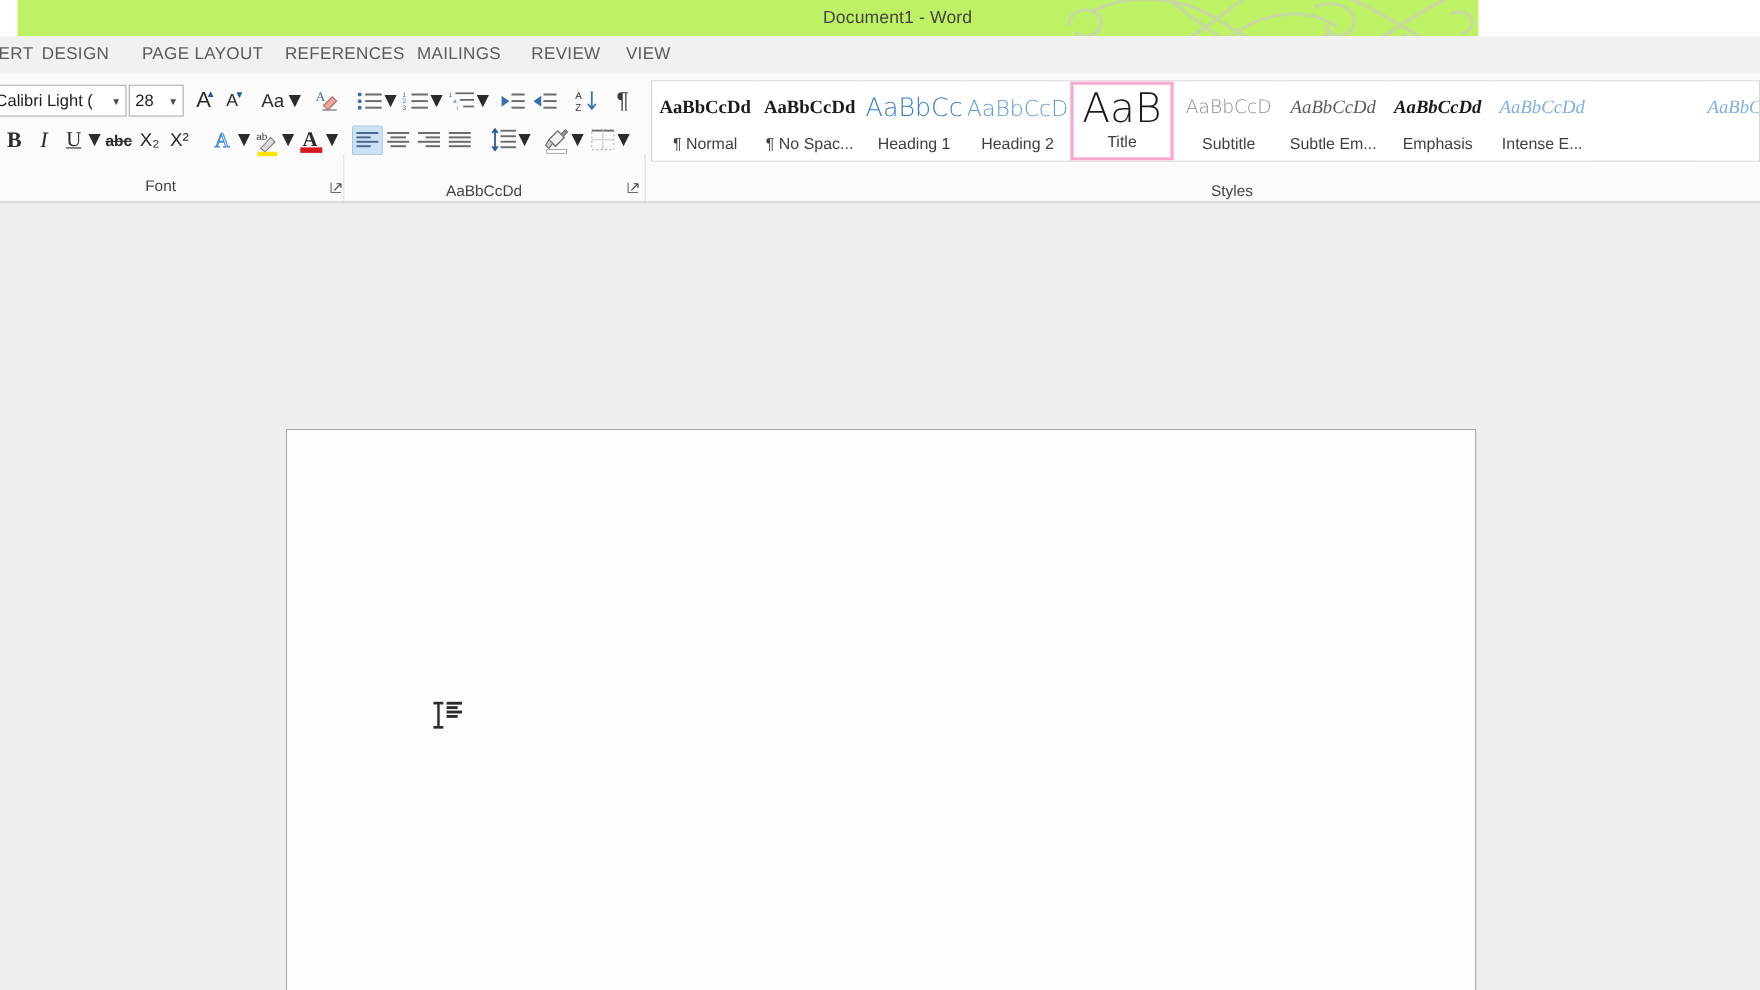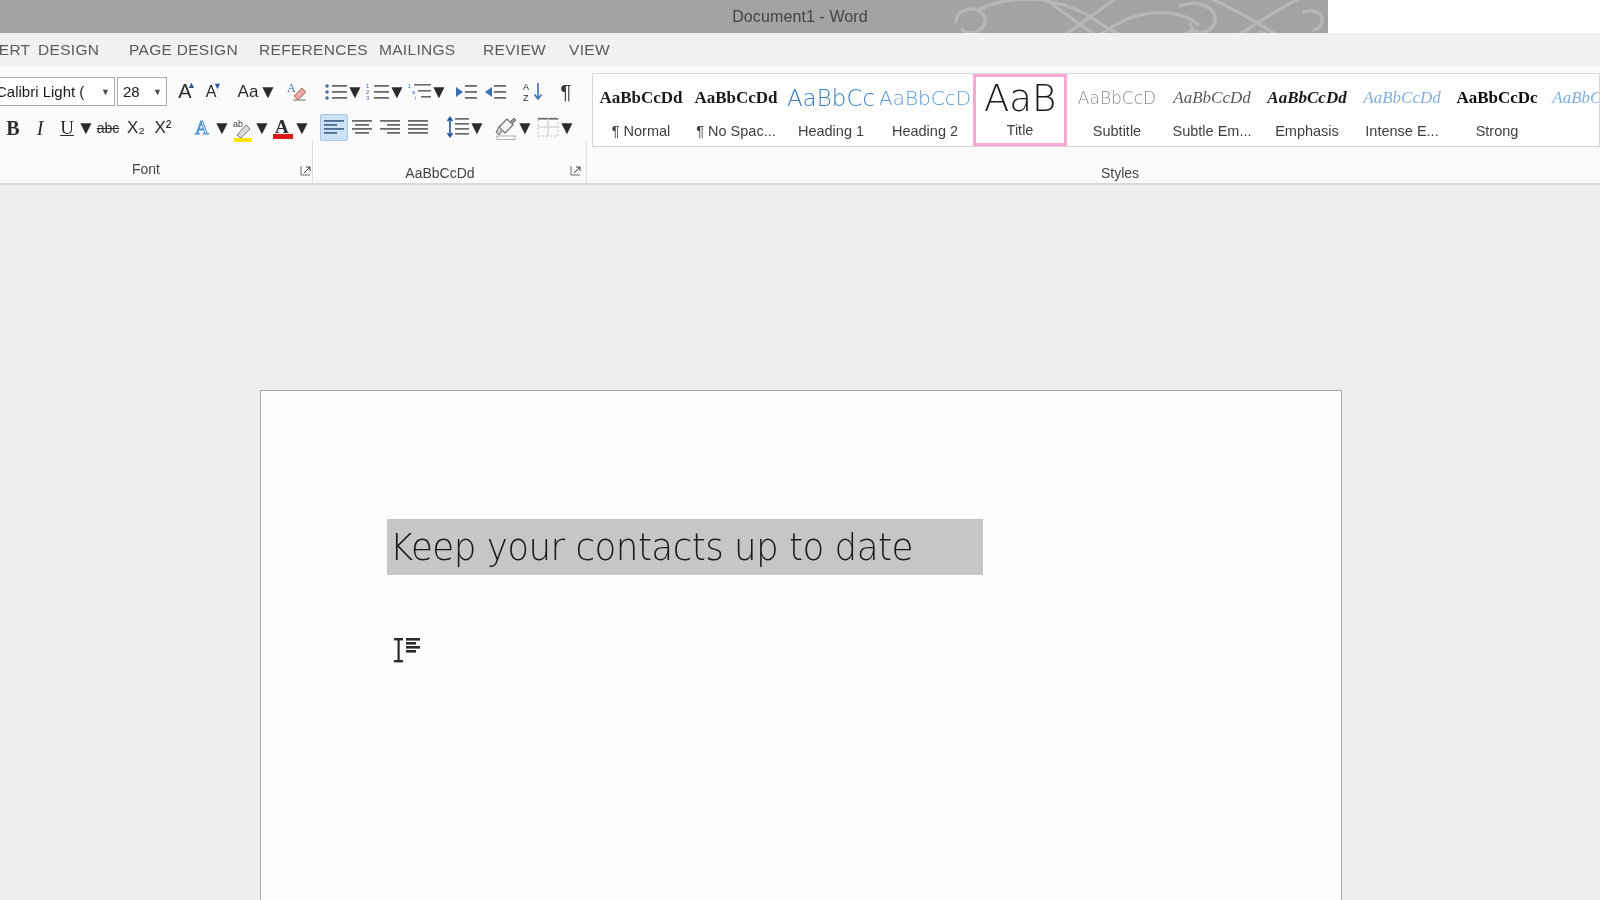--- a/index.html
+++ b/index.html
@@ -7,22 +7,22 @@
     width: 1600px; height: 900px;
     overflow: hidden;
     font-family: "Liberation Sans", sans-serif;
     background: #ffffff;
   }
 
   #app { position: relative; width: 1600px; height: 900px; }
 
   
   .titlebar {
-    position: absolute; left: 0; top: 0; width: 1328px; height: 33px;
-    background: #a3a3a3;
+    position: absolute; left: 16px; top: 0; width: 1328px; height: 33px;
+    background: #bef264;
     overflow: hidden;
   }
   .titlebar-text {
     position: absolute; left: 0; top: 0; width: 1600px;
     text-align: center; line-height: 33px;
     font-size: 16px; color: #444444;
     letter-spacing: .1px;
   }
   .flourish {
     position: absolute; right: 0; top: -4px;
@@ -185,21 +185,21 @@
         <path d="M306 44 C 298 46, 298 58, 308 58 C 316 58, 316 48, 310 46"></path>
         <path d="M326 42 C 318 44, 318 56, 328 56 C 336 56, 336 46, 330 44"></path>
         <path d="M356 16 C 376 10, 380 30, 366 34"></path>
       </g>
     </svg>
   </div>
 
   <div class="tabstrip">
     <div class="tab clipped">INSERT</div>
     <div class="tab" style="left:38px">DESIGN</div>
-    <div class="tab" style="left:129px">PAGE DESIGN</div>
+    <div class="tab" style="left:129px">PAGE LAYOUT</div>
     <div class="tab" style="left:259px">REFERENCES</div>
     <div class="tab" style="left:379px">MAILINGS</div>
     <div class="tab" style="left:483px">REVIEW</div>
     <div class="tab" style="left:569px">VIEW</div>
   </div>
 
   <div class="ribbon">
 
     <div>
 
@@ -233,21 +233,21 @@
           <text x="2" y="13" font-size="12" font-family="Liberation Serif, serif" fill="#3b6fb5">A</text>
           <path d="M9 17 L17 9 L21 13 L13 21 Z" fill="#e8a79c" stroke="#b06a5e" stroke-width="1"></path>
           <path d="M8 21 L21 21" stroke="#8a8a8a" stroke-width="1.2"></path>
         </svg>
       </div>
 
       <div class="icon-btn" style="left:0px; top:48px; width:26px; height:28px; font-weight:bold; font-family:'Liberation Serif',serif; font-size:20px;">B</div>
       <div class="icon-btn" style="left:27px; top:48px; width:26px; height:28px; font-style:italic; font-family:'Liberation Serif',serif; font-size:20px;">I</div>
       <div class="icon-btn" style="left:54px; top:48px; width:26px; height:28px; text-decoration:underline; font-family:'Liberation Serif',serif; font-size:19px;">U</div>
       <div class="icon-btn mini-arrow" style="left:80px; top:48px; width:12px; height:28px;">▼</div>
-      <div class="icon-btn" style="left:95px; top:48px; width:26px; height:28px; text-decoration:line-through; font-size:14px;">abc</div>
+      <div class="icon-btn" style="left:95px; top:48px; width:26px; height:28px; text-decoration:line-through; font-size:14px;font-weight:bold;">abc</div>
       <div class="icon-btn" style="left:123px; top:48px; width:26px; height:28px; font-size:17px;">X₂</div>
       <div class="icon-btn" style="left:150px; top:48px; width:26px; height:28px; font-size:17px;">X²</div>
 
       <div class="icon-btn" style="left:190px; top:47px; width:26px; height:28px;">
         <svg width="22" height="22" viewBox="0 0 22 22">
           <text x="3" y="18" font-size="19" font-family="Liberation Serif, serif" fill="none" stroke="#4a8fd6" stroke-width="1">A</text>
         </svg>
       </div>
       <div class="icon-btn mini-arrow" style="left:216px; top:48px; width:12px; height:28px;">▼</div>
 
@@ -460,45 +460,38 @@
         <div class="style-item" style="left:668px; width:92px;">
           <div class="style-preview" style="font-family:'Liberation Serif',serif; font-size:17px; font-style:italic; font-weight:bold; color:#1a1a1a;">AaBbCcDd</div>
           <div class="style-name">Emphasis</div>
         </div>
 
         <div class="style-item" style="left:762px; width:94px;">
           <div class="style-preview" style="font-family:'Liberation Serif',serif; font-size:17px; font-style:italic; color:#7fb0e0;">AaBbCcDd</div>
           <div class="style-name">Intense E...</div>
         </div>
 
-        <div class="style-item" style="left:858px; width:92px;">
-          <div class="style-preview" style="font-family:'Liberation Serif',serif; font-size:17px; font-weight:bold; color:#0d0d0d;">AaBbCcDc</div>
-          <div class="style-name">Strong</div>
-        </div>
 
         <div class="style-item" style="left:952px; width:92px;">
           <div class="style-preview" style="font-family:'Liberation Serif',serif; font-size:17px; font-style:italic; color:#7fb0e0;">AaBbCcDd</div>
           <div class="style-name"></div>
         </div>
 
       </div>
 
       <div class="group-label" style="left:1060px; top:96px; width:120px;">Styles</div>
     </div>
 
   </div>
   <div class="ribbon-underline"></div>
 
   <div class="doc-bg">
 
     <div class="page">
 
-      <div class="doc-title-line">
-        <span class="doc-title-text">Keep your contacts up to date</span>
-      </div>
 
       <div class="text-cursor">
         <svg width="34" height="30" viewBox="0 0 34 30">
 
           <rect x="5" y="2" width="9" height="2.4" fill="#2b2b2b"></rect>
           <rect x="8.5" y="3" width="2.2" height="22" fill="#2b2b2b"></rect>
           <rect x="5" y="24" width="9" height="2.4" fill="#2b2b2b"></rect>
 
           <rect x="17" y="2" width="14" height="2.6" fill="#2b2b2b"></rect>
           <rect x="17" y="6" width="10" height="2.6" fill="#2b2b2b"></rect>

